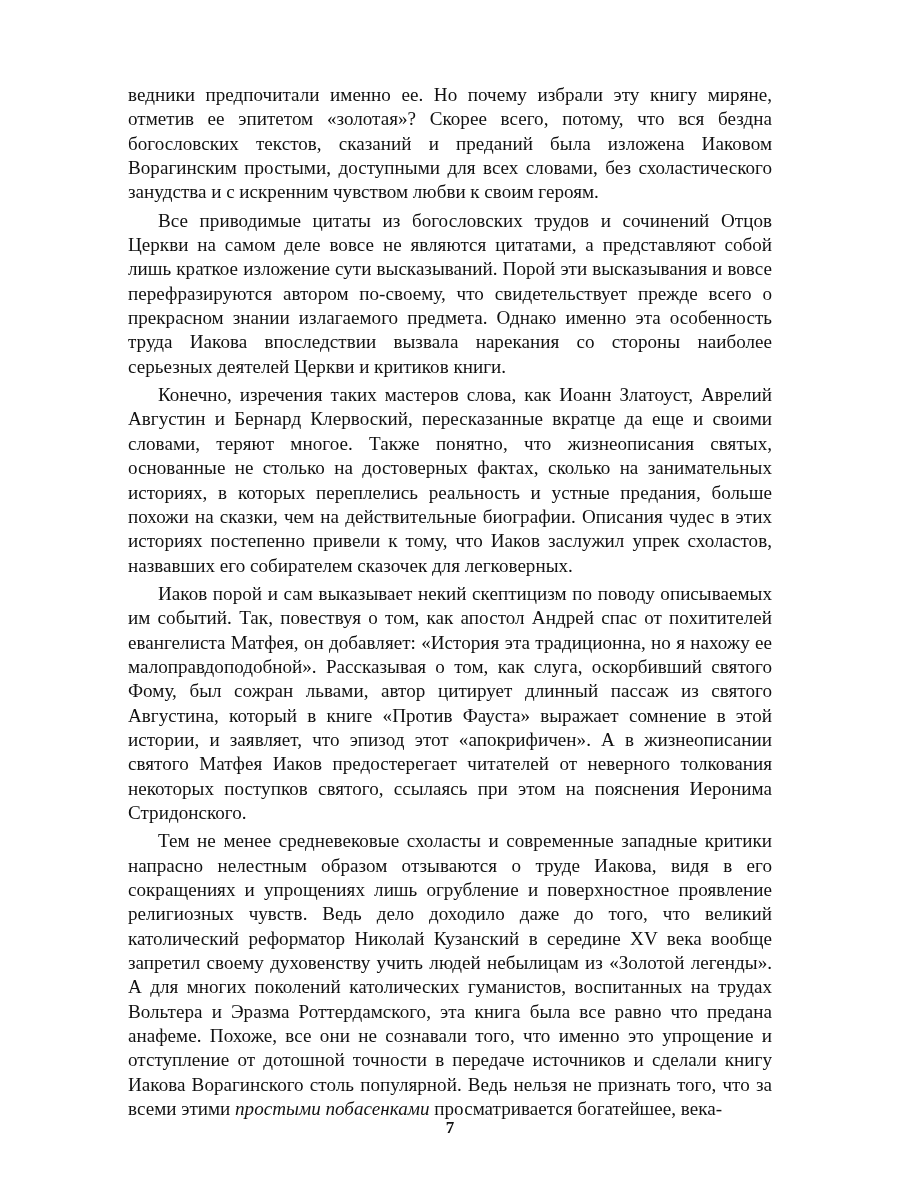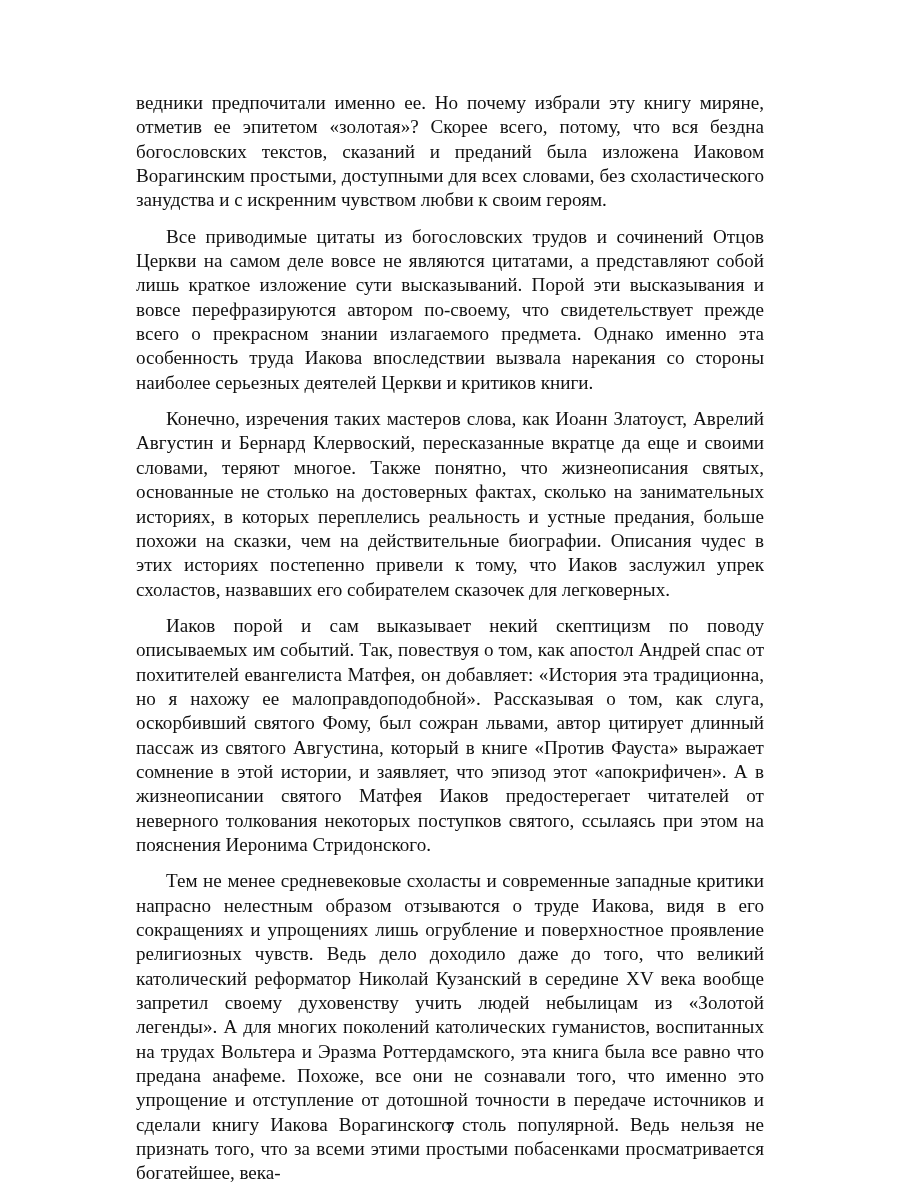--- a/index.html
+++ b/index.html
@@ -20,36 +20,37 @@
     height: 1200px;
     background: #ffffff;
   }
   .text-block {
     position: absolute;
     left: 124px;
     top: 79px;
     width: 652px;
   }
   .para {
-    margin: 12px;
+    margin: 4px;
     padding: 0;
     font-size: 19.1px;
     line-height: 24.35px;
     text-align: justify;
     text-justify: inter-word;
     text-indent: 30px;
     hyphens: none;
     -webkit-hyphens: none;
     word-spacing: -0.1px;
     letter-spacing: 0.02px;
   }
   .para.continuation {
     text-indent: 0;
   }
   .italic {
+    font-style: italic;
   }
   .page-number {
     position: absolute;
     left: 0;
     top: 1118px;
     width: 900px;
     text-align: center;
     font-size: 17px;
     font-weight: bold;
     font-family: "Liberation Serif", "DejaVu Serif", serif;

